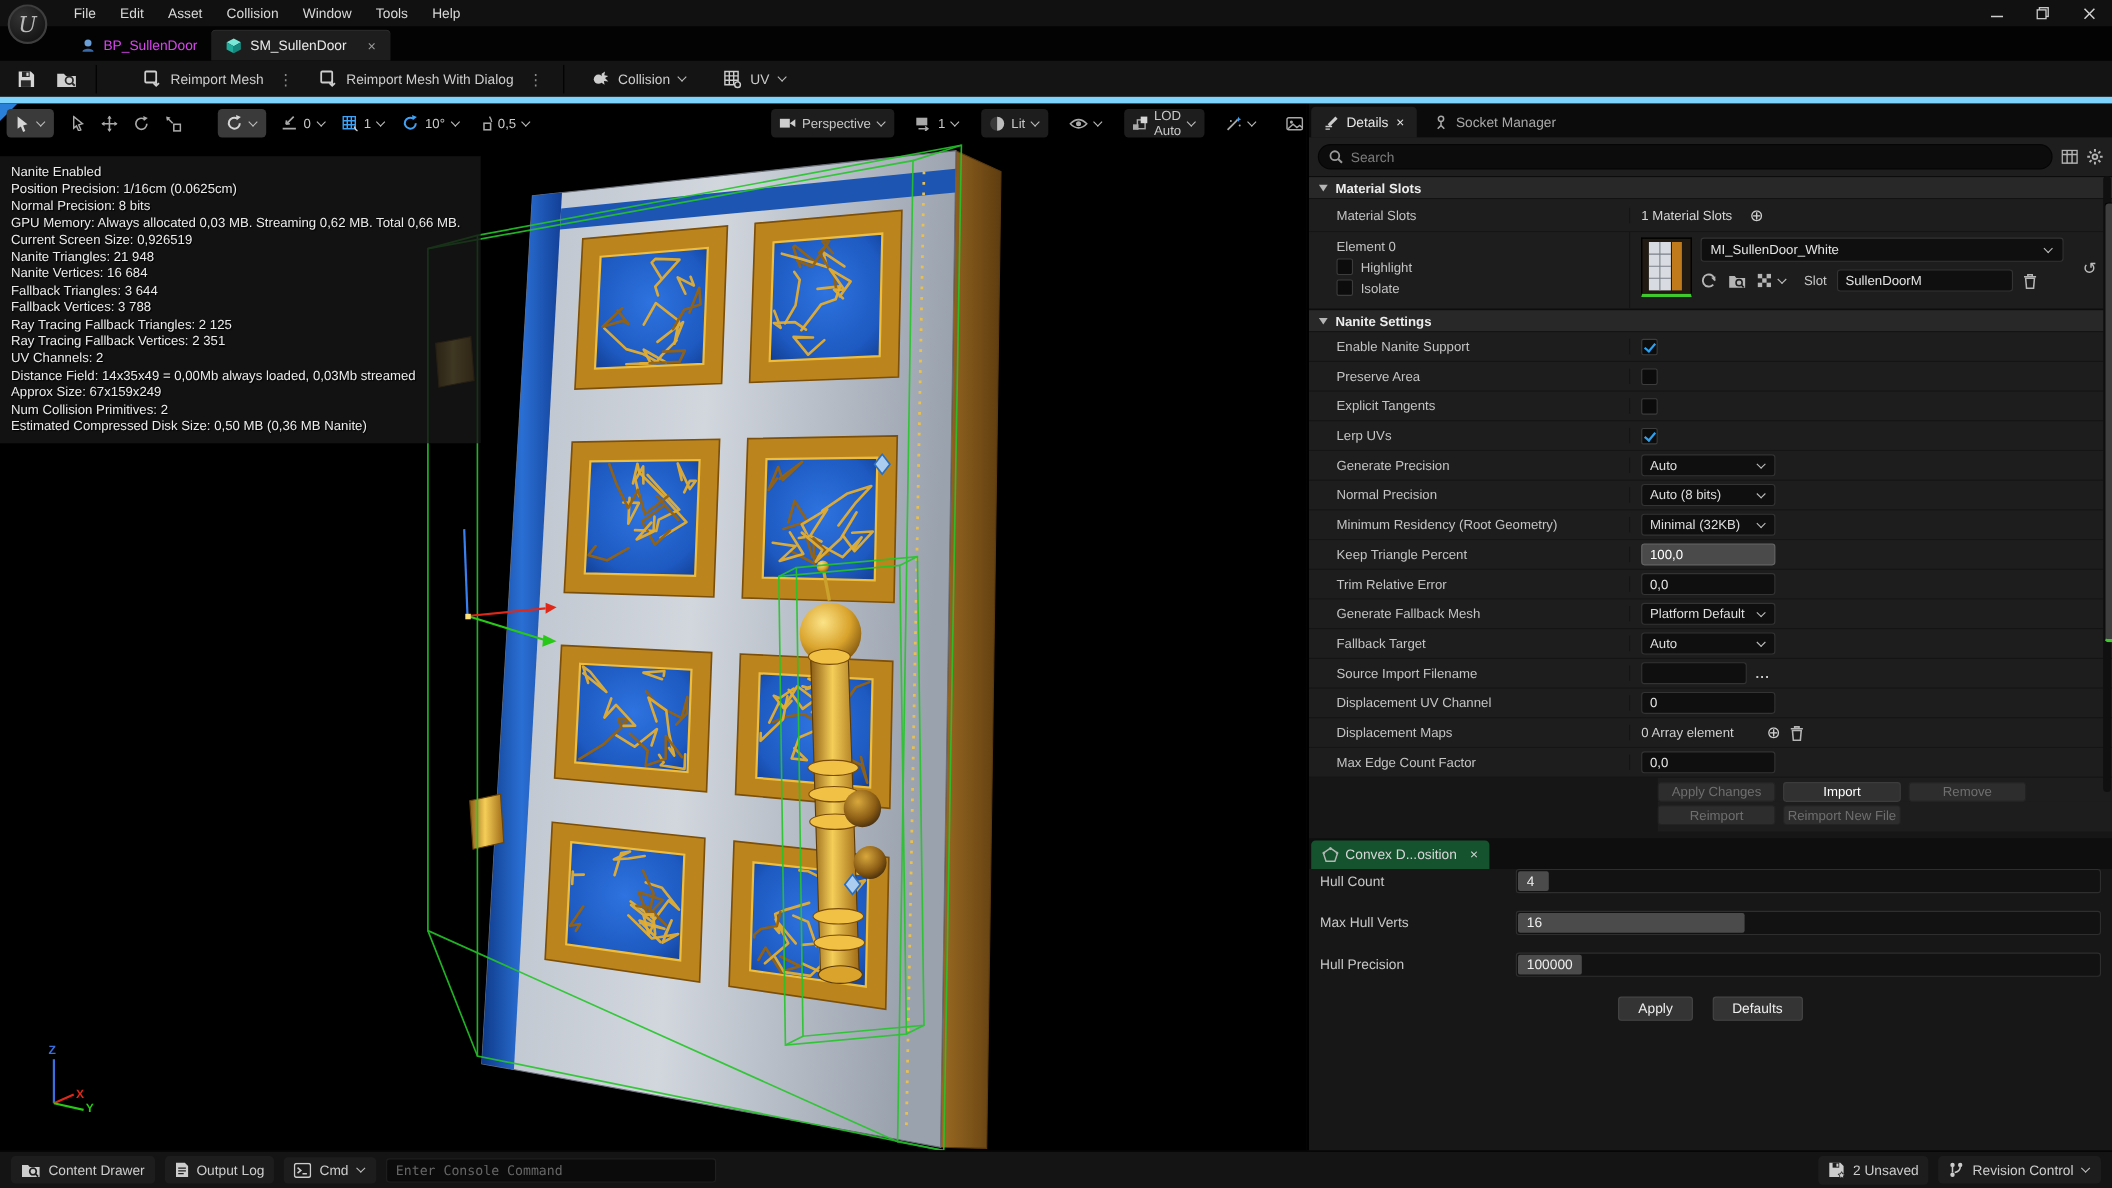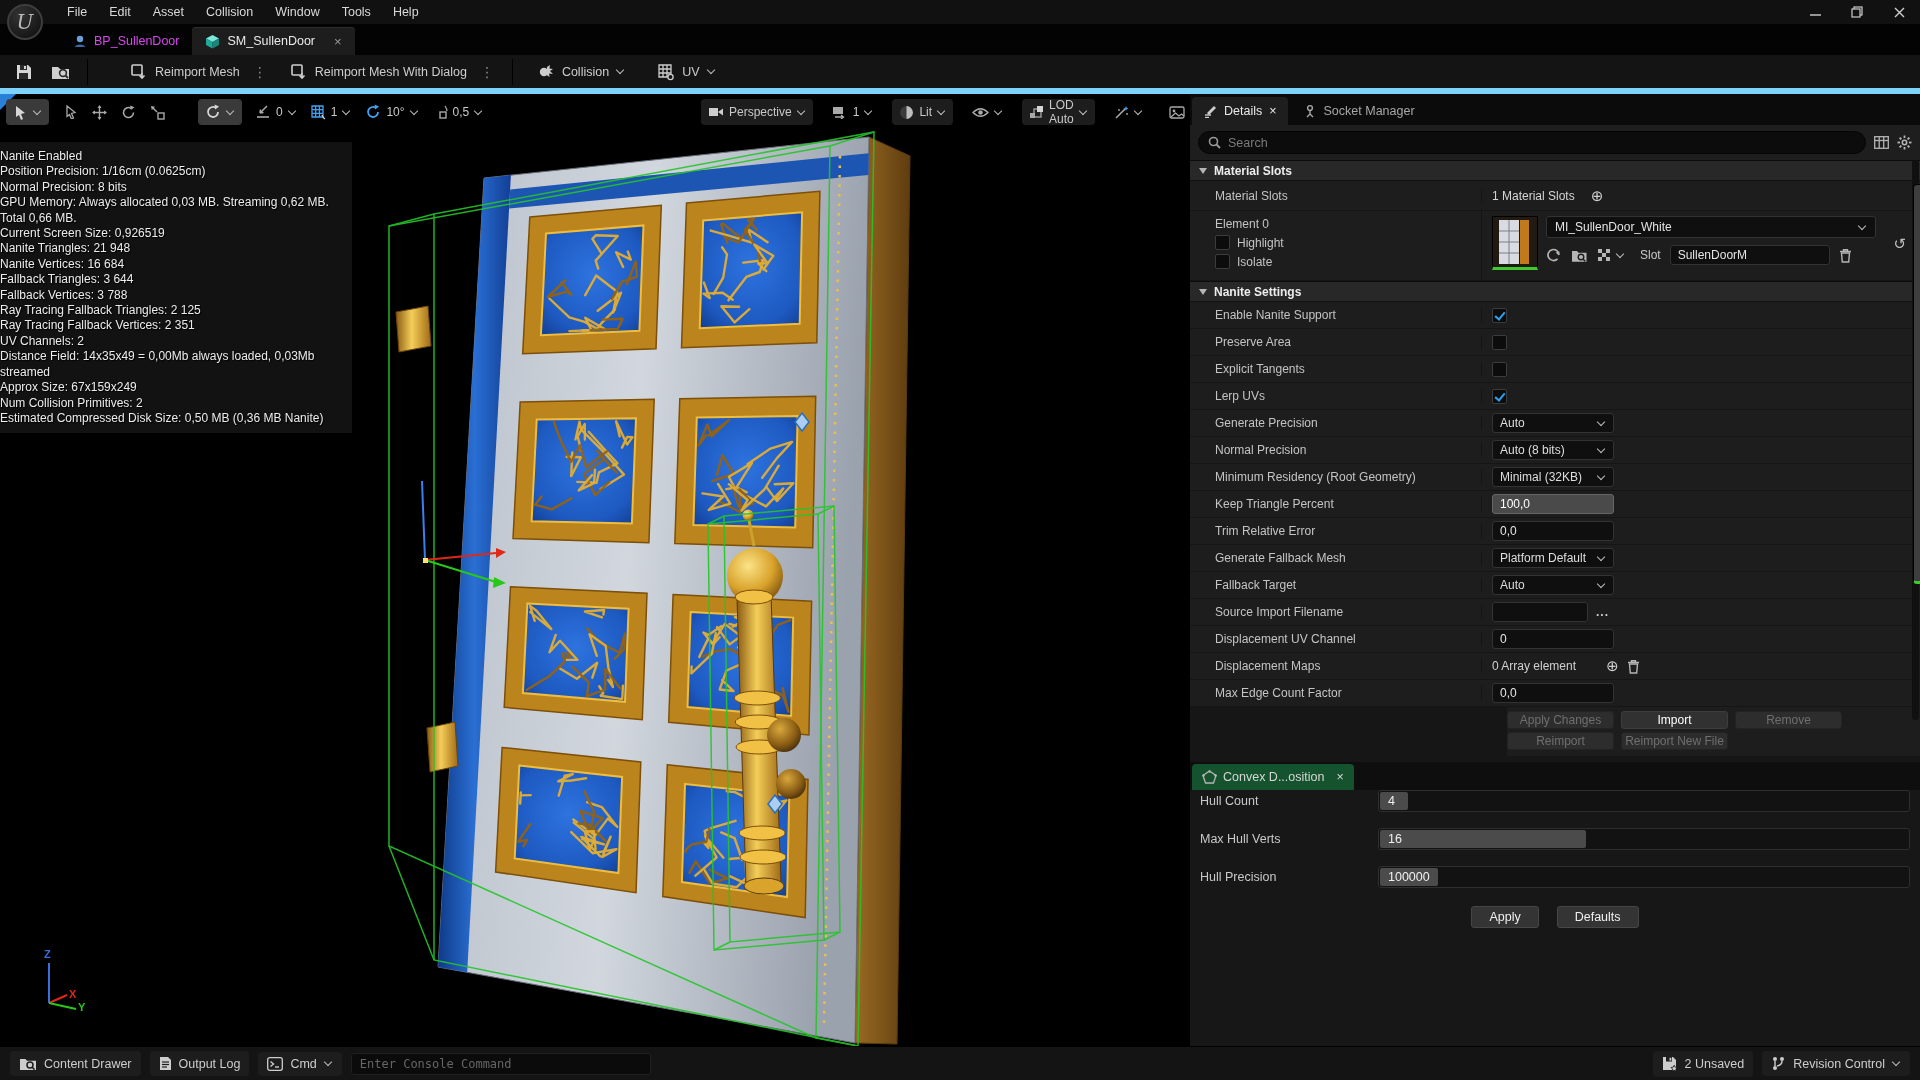--- a/index.html
+++ b/index.html
@@ -29,21 +29,21 @@
 .rightpane{position:absolute;top:94px;left:1188px;width:732px;height:952px;background:#161616;border-left:2px solid #000}
 
 .vpbar{position:absolute;top:4px;left:6px;right:6px;height:28px;display:flex;align-items:center;z-index:4}
 .vbtn{height:26px;display:flex;align-items:center;gap:5px;padding:0 7px;border-radius:4px;color:#c9c9c9;font-size:12px}
 .vbtn.pill{background:rgba(32,32,32,.92)}
 .vbtn.hl{background:#3a3a3a}
 .chv{width:9px;height:9px;position:relative;flex:0 0 auto}
 .chv::before{content:"";position:absolute;left:1px;top:0;width:5px;height:5px;border-right:1.6px solid #bdbdbd;border-bottom:1.6px solid #bdbdbd;transform:rotate(45deg)}
 .corner-tri{position:absolute;top:0;left:0;width:0;height:0;border-left:16px solid #2a7fd8;border-bottom:16px solid transparent;z-index:3}
 
-.stats{position:absolute;left:0;top:48px;width:352px;background:rgba(22,22,22,.82);padding:7px 0;z-index:3;
+.stats{position:absolute;left:0;top:48px;width:437px;background:rgba(22,22,22,.82);padding:7px 10px;z-index:3;
  font-size:12px;line-height:15.4px;color:#ececec;text-shadow:1px 1px 1px #000}
 
 .dtabs{height:31px;background:#0b0b0b;display:flex;align-items:flex-end}
 .dtab{height:28px;display:flex;align-items:center;gap:7px;padding:0 11px;font-size:12.5px;color:#a8a8a8;border-radius:4px 4px 0 0}
 .dtab.active{background:#1e1e1e;color:#e8e8e8}
 .dsearch{height:35px;background:#1e1e1e;display:flex;align-items:center;padding:0 8px;gap:8px}
 .searchpill{flex:1;height:23px;background:#0c0c0c;border:1px solid #050505;border-radius:12px;display:flex;align-items:center;padding:0 9px;gap:7px}
 .searchpill input{flex:1;background:transparent;border:0;outline:0;color:#cfcfcf;font-size:12.5px;font-family:"Liberation Sans",sans-serif}
 .searchpill input::placeholder{color:#7b7b7b}
 .sechdr{height:21px;background:#282828;display:flex;align-items:center;gap:7px;padding-left:9px;

